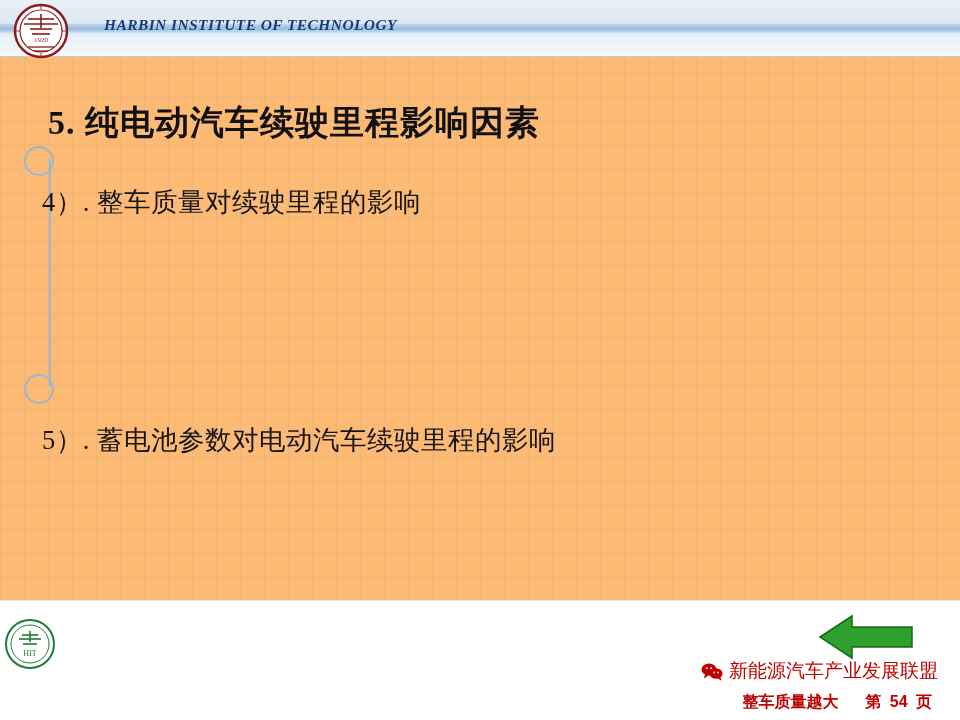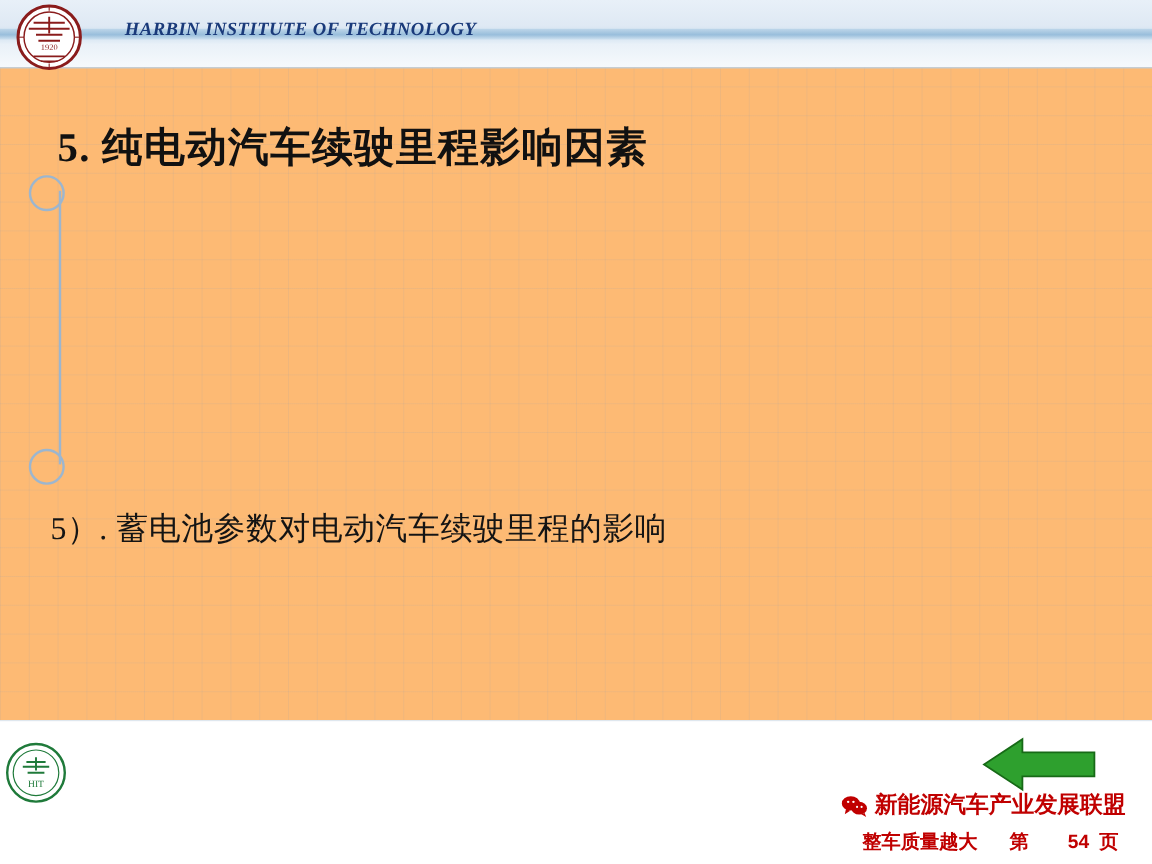--- a/index.html
+++ b/index.html
@@ -131,38 +131,38 @@
     width: 96px; height: 46px;
   }
   #wechat-line {
     position: absolute;
     right: 22px; top: 658px;
     display: flex;
     align-items: center;
     gap: 6px;
     font-family: "Liberation Sans", sans-serif;
     font-size: 19px;
-    font-weight: bold;
+    font-weight: normal;
     color: #c00000;
     white-space: nowrap;
   }
   #wechat-icon {
     display: inline-block;
     width: 22px; height: 19px;
   }
   #page-line {
     position: absolute;
     right: 28px; top: 692px;
     font-family: "Liberation Sans", sans-serif;
     font-size: 16px;
     font-weight: bold;
     color: #c00000;
     white-space: nowrap;
   }
-  #page-line .num { padding: 0 4px; margin-left: 24px; }
+  #page-line .num { padding: 0 4px; }
 </style>
 </head>
 <body>
 
 <div id="slide">
 
   <div id="grid-bg"></div>
 
   <div id="header-band">
     <div id="header-stripe"></div>
@@ -195,20 +195,21 @@
 
   <div id="org-name">HARBIN INSTITUTE OF TECHNOLOGY</div>
 
   <div class="ring" id="ring1"></div>
   <div class="ring" id="ring2"></div>
   <div id="ring-line"></div>
 
   <div id="title">5. 纯电动汽车续驶里程影响因素</div>
 
   <div class="para-block" id="block-4">
+    <p class="para-head">4）. 整车质量对续驶里程的影响</p>
   </div>
 
   <div class="para-block" id="block-5">
     <p class="para-head">5）. 蓄电池参数对电动汽车续驶里程的影响</p>
   </div>
 
   <div id="footer-band"></div>
 
   <div id="footer-logo">
     <svg width="52" height="52" viewBox="0 0 52 52" xmlns="http://www.w3.org/2000/svg">

